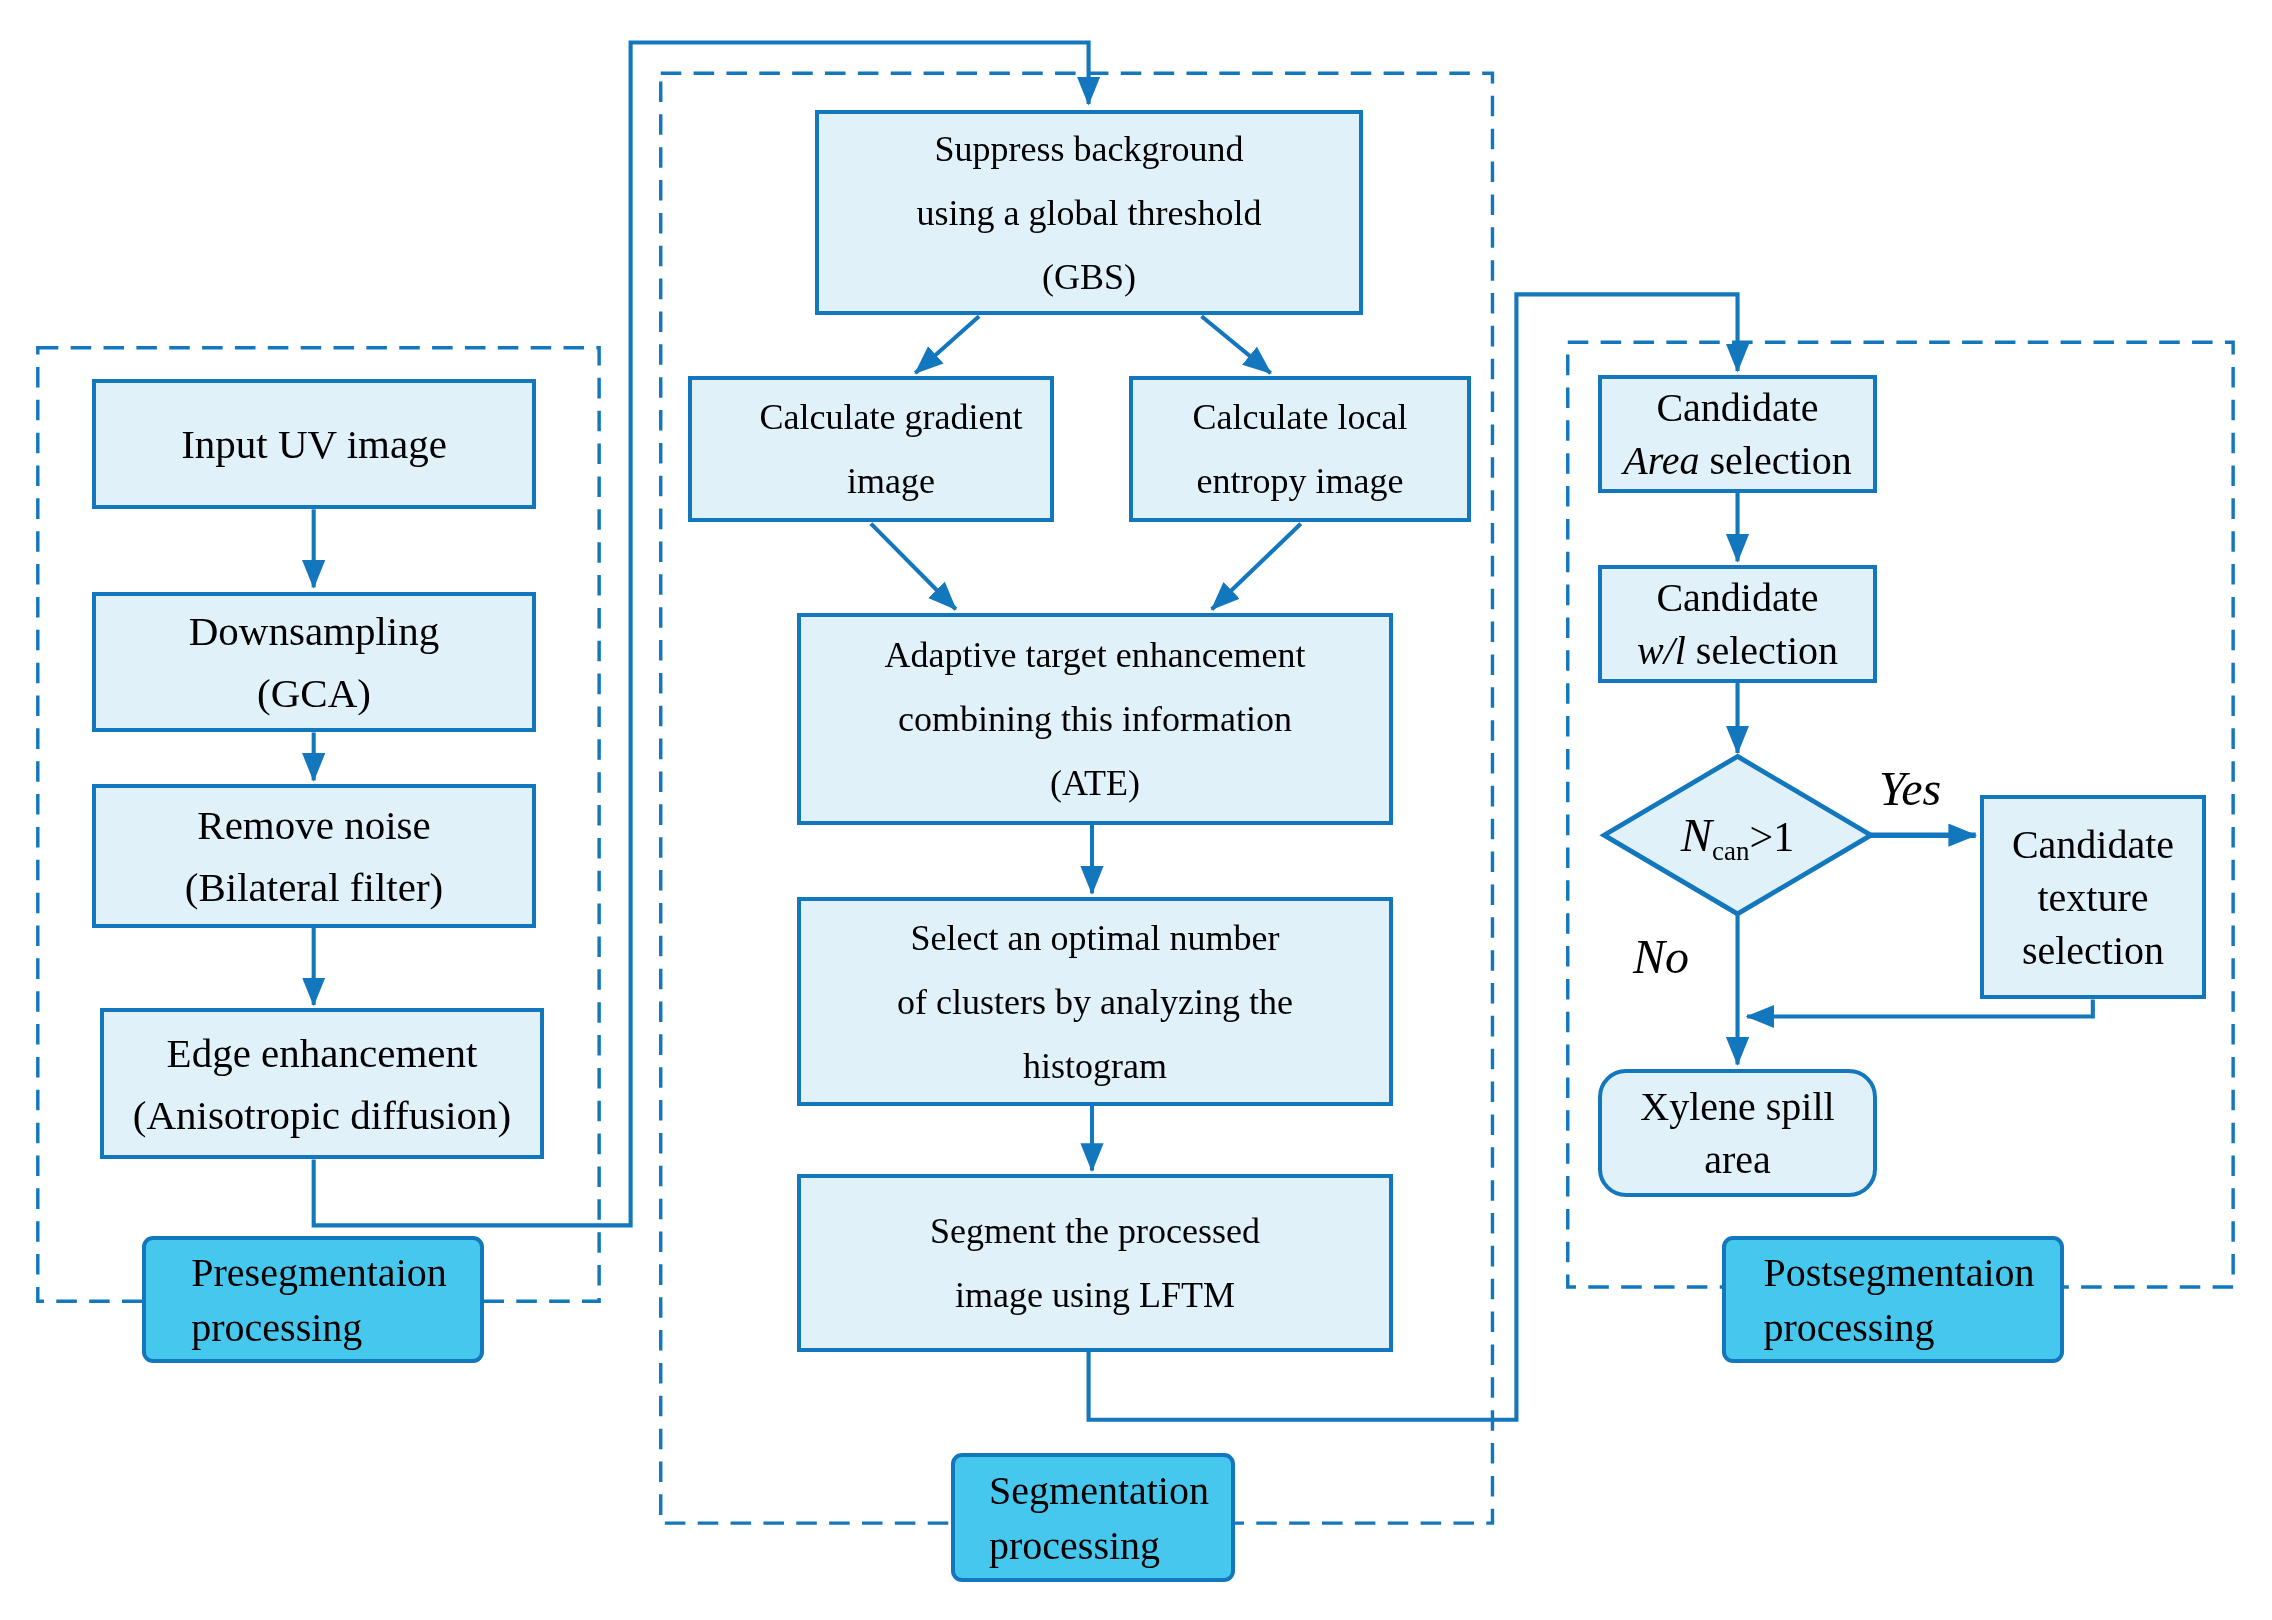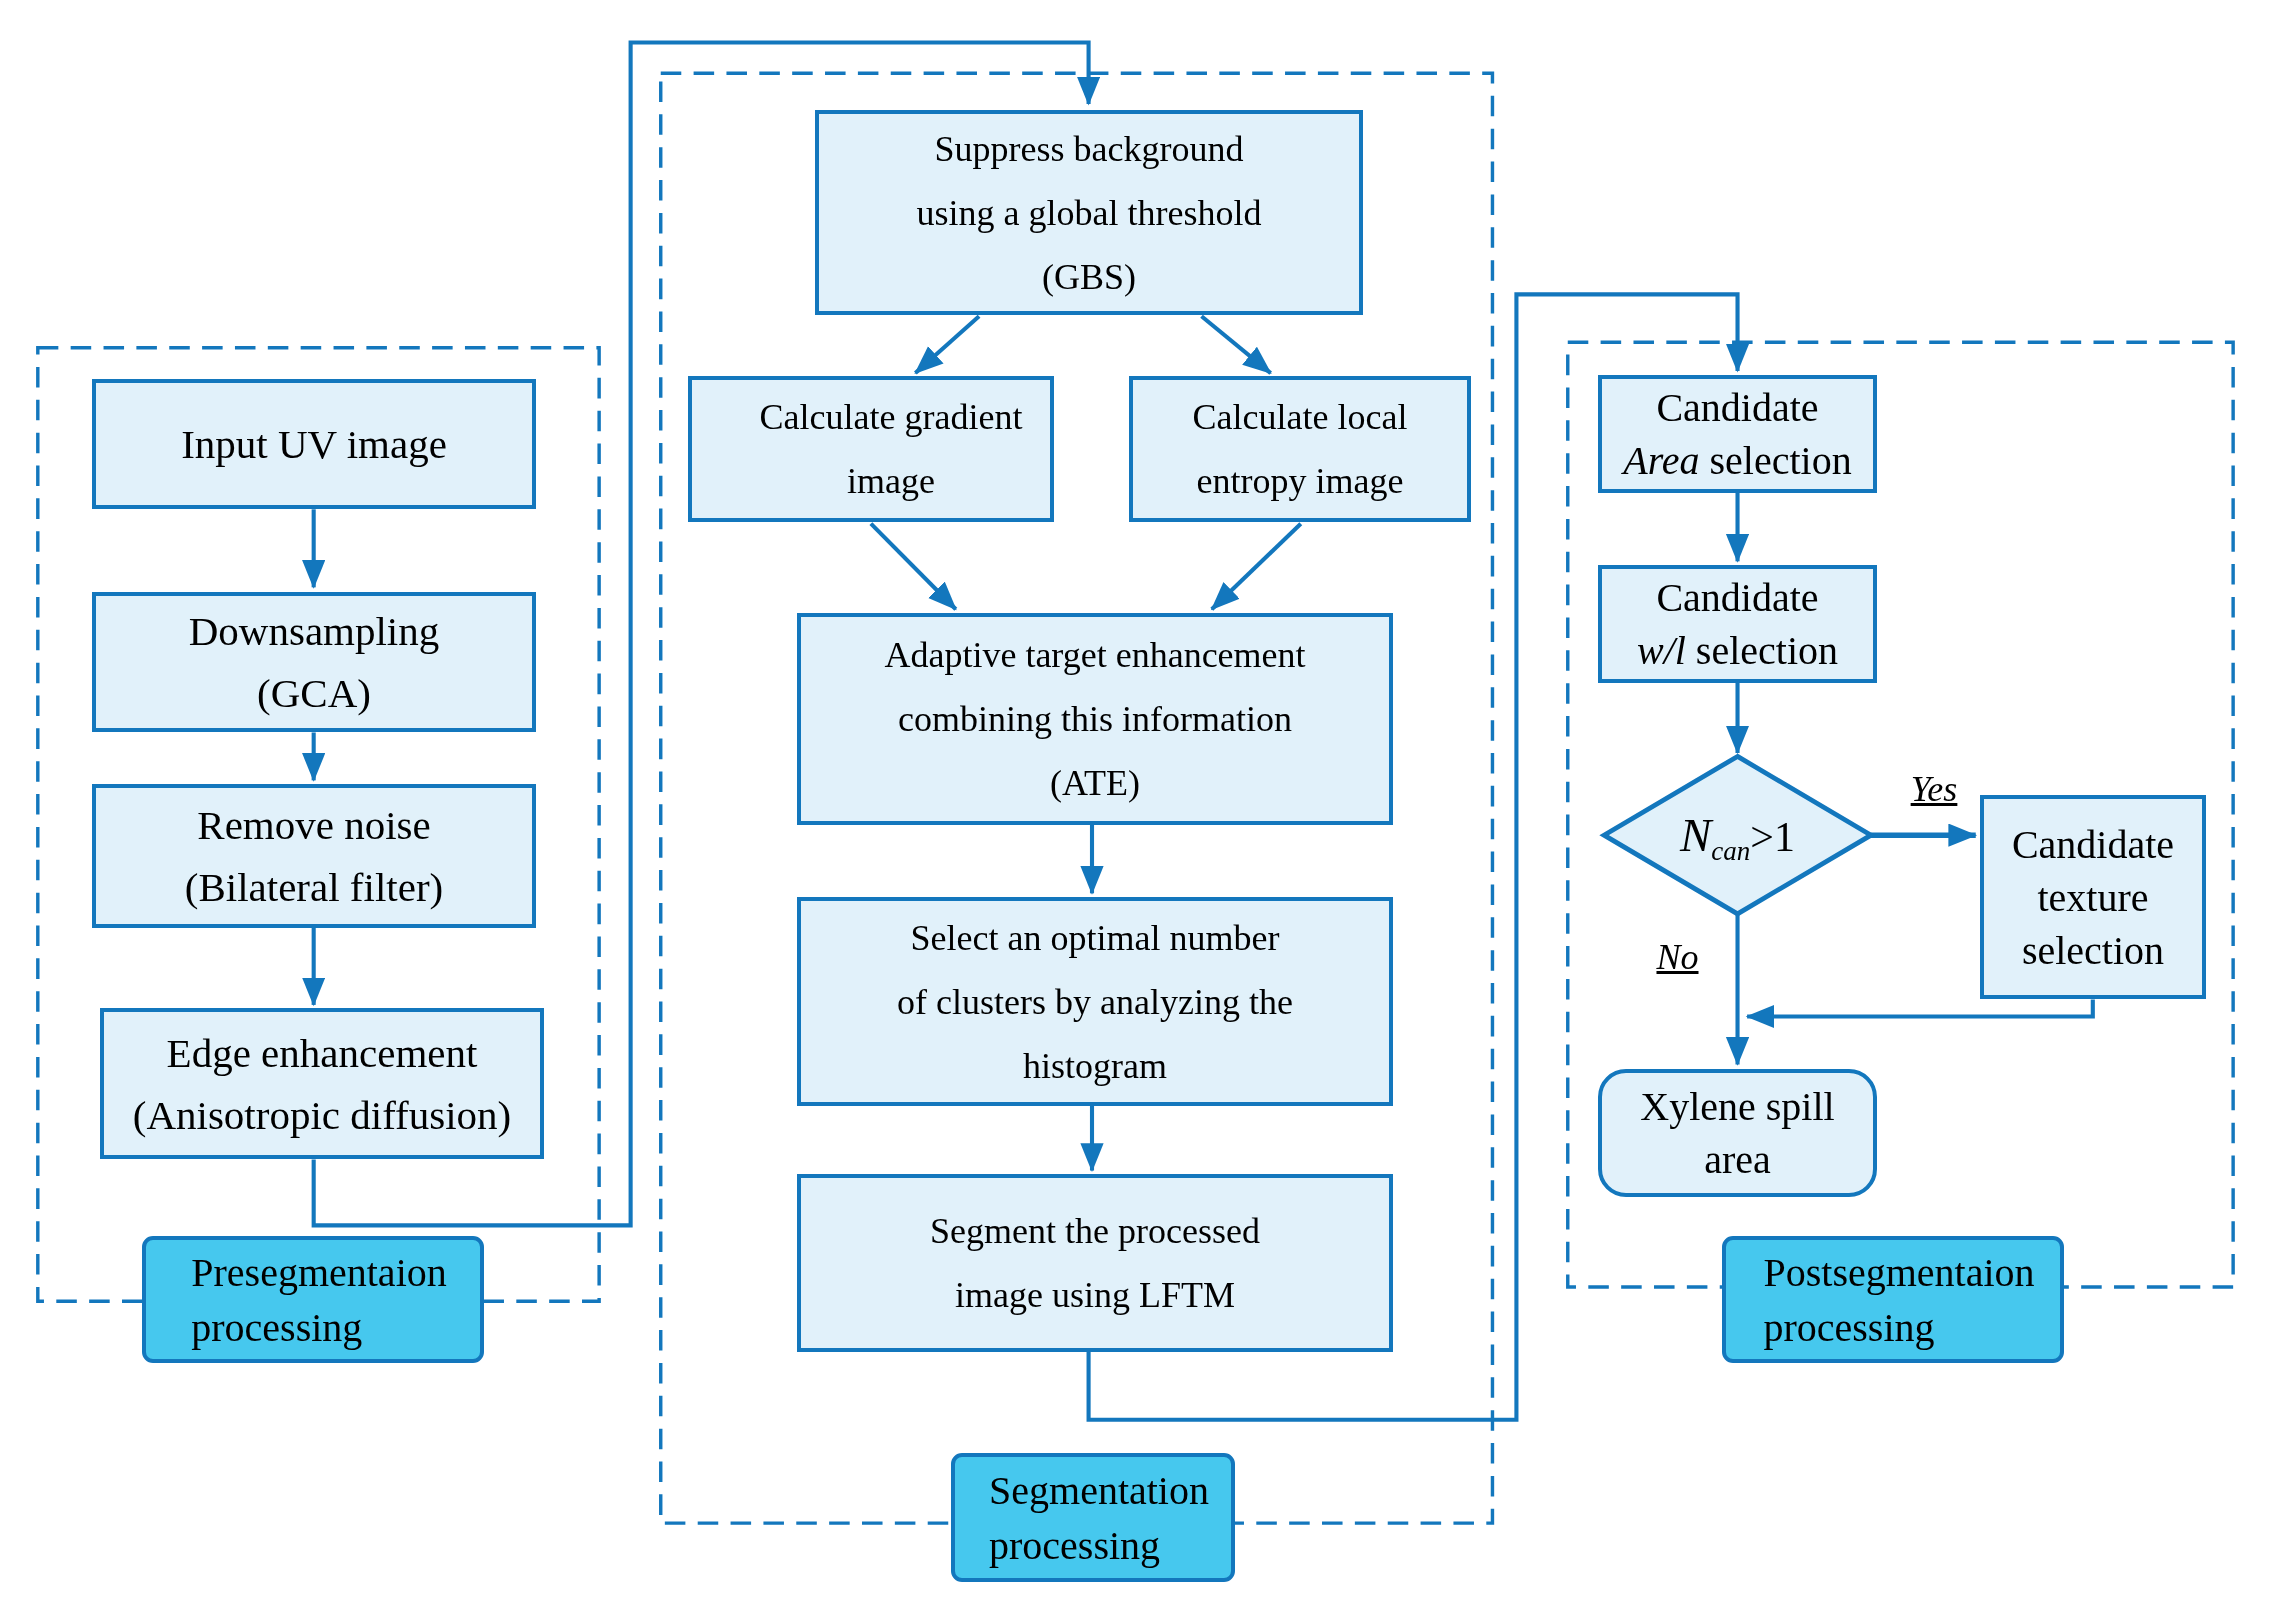--- a/index.html
+++ b/index.html
@@ -22,27 +22,27 @@
     position:absolute;box-sizing:border-box;
     background:#46c8ee;border:4.1px solid #1377bd;border-radius:11px;
     display:flex;align-items:center;justify-content:center;
     text-align:left;white-space:pre-line;
     font-size:40px;line-height:55px;padding-left:12px;
   }
   .f-left{font-size:41px;line-height:62px;}
   .f-mid{font-size:36px;line-height:64px;}
   .f-right{font-size:40px;line-height:53px;}
   .lbl{
-    position:absolute;display:flex;align-items:center;justify-content:center;
-    font-style:italic;font-size:36px;text-decoration:underline;
+    position:absolute;display:flex;align-items:center;
+    font-style:italic;font-size:48px;
   }
   .twoLine{display:flex;flex-direction:column;align-items:center;}
   .dn{font-size:42px;}
   .dn i{font-size:47px;}
-  .dn sub{font-size:27px;font-style:italic;line-height:0;}
+  .dn sub{font-size:27px;line-height:0;}
 </style>
 </head>
 <body>
 
 <svg class="layer" viewBox="0 0 3320 2368">
   <defs>
     <marker id="arr" markerUnits="userSpaceOnUse" markerWidth="46" markerHeight="40" refX="40" refY="17" orient="auto">
       <path d="M0,0 L42,17 L0,34 Z" fill="#1377bd"></path>
     </marker>
   </defs>

